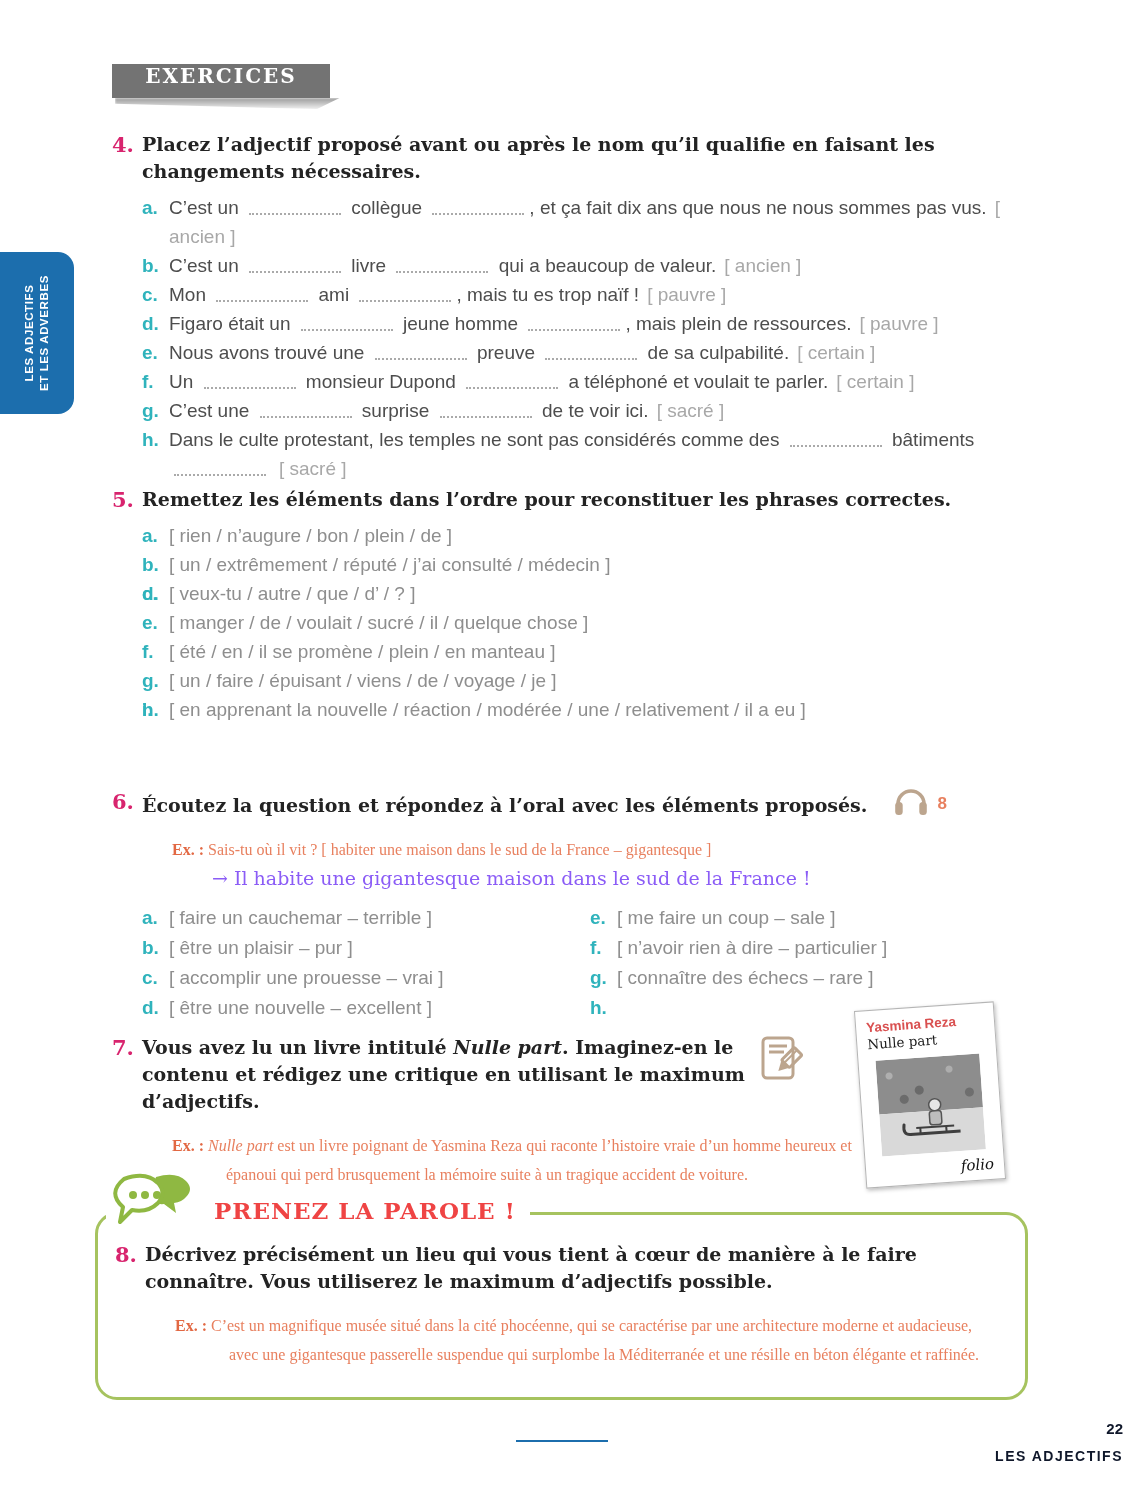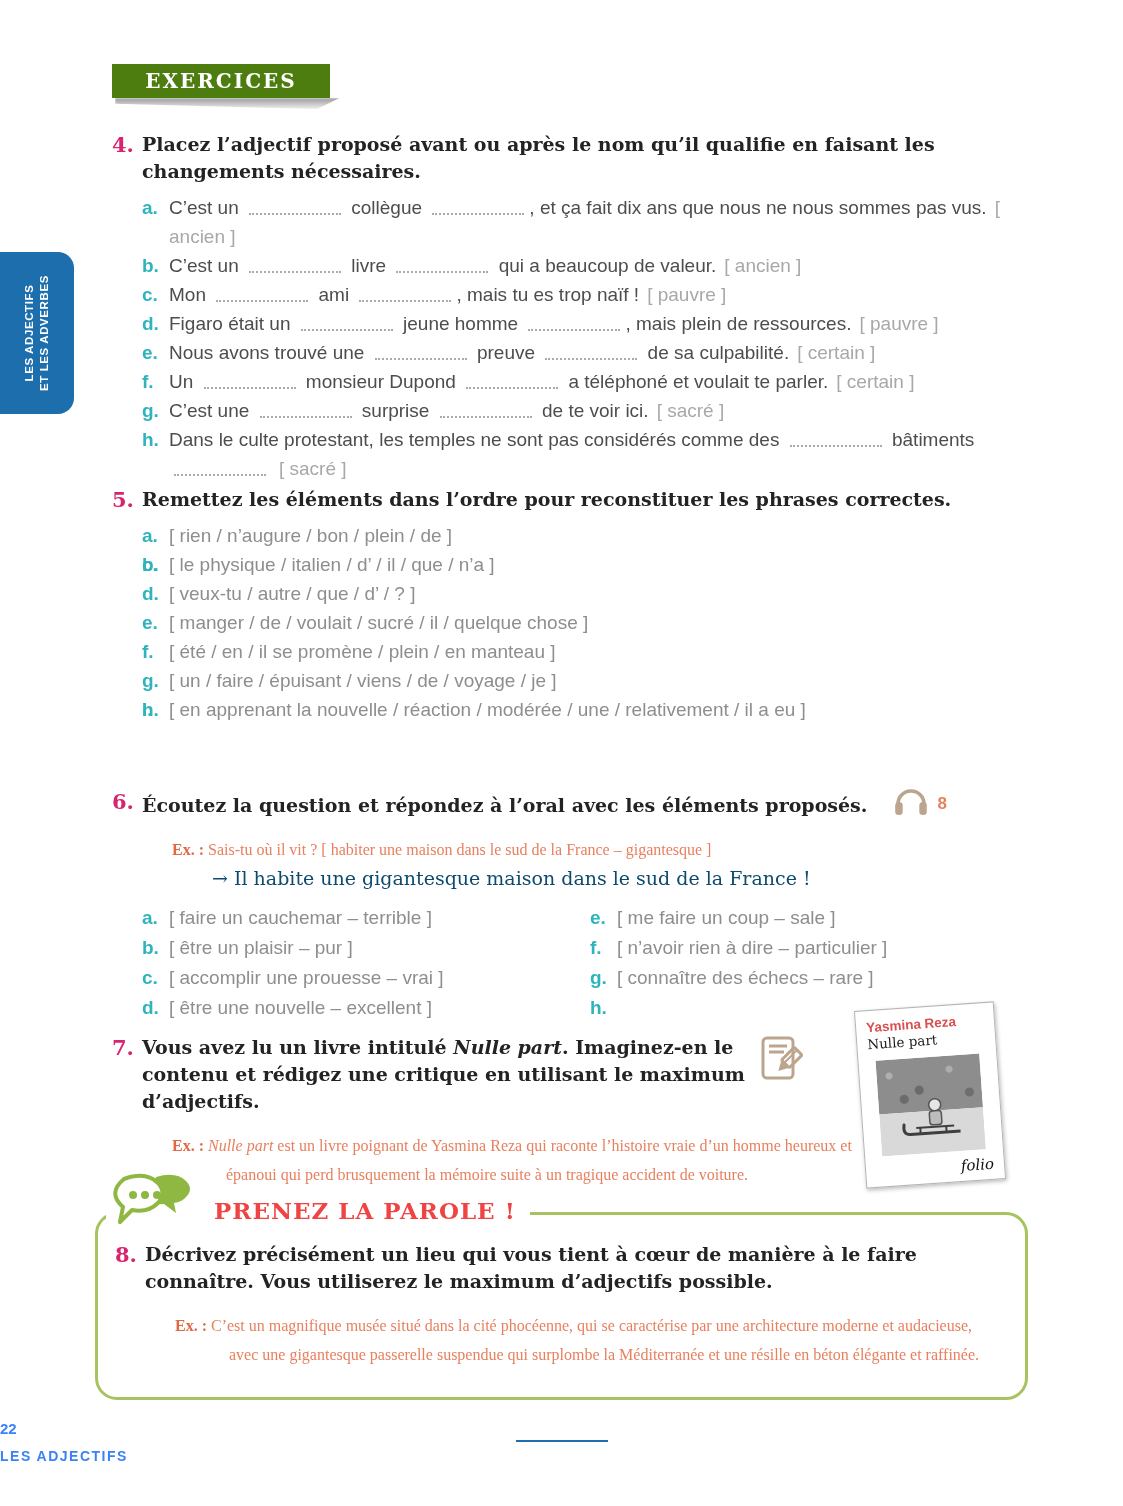--- a/index.html
+++ b/index.html
@@ -6,22 +6,22 @@
   .page{position:relative;width:1123px;height:1506px;background:#ffffff;overflow:hidden;
         font-family:"Liberation Sans",sans-serif;}
 
   
   .side-tab{position:absolute;left:0;top:252px;width:74px;height:162px;background:#1C6EAD;
             border-radius:0 16px 16px 0;display:flex;align-items:center;justify-content:center;}
   .side-tab-text{transform:rotate(-90deg);white-space:nowrap;color:#fff;font-weight:bold;
                  font-size:11.5px;line-height:15px;letter-spacing:.6px;text-align:center;}
 
   
-  .banner{position:absolute;left:112px;top:64px;width:218px;height:34px;background:#4d7c0f;
-          display:flex;align-items:center;justify-content:center;}
+  .banner{position:absolute;left:112px;top:64px;width:218px;height:34px;background:#737373;
+          display:flex;align-items:flex-start;justify-content:center;}
   .banner span{color:#fff;font-family:"DejaVu Serif",serif;font-weight:bold;font-size:20px;letter-spacing:2px;}
   .banner::after{content:"";position:absolute;top:100%;left:3px;width:103%;height:13px;
           background:linear-gradient(to bottom,rgba(70,70,70,.55),rgba(255,255,255,0));
           clip-path:polygon(0 0,100% 0,90% 85%,0 45%);filter:blur(1px);}
 
   
   .ex{position:absolute;left:112px;width:916px;}
   .exhead{position:relative;padding-left:30px;}
   .exnum{position:absolute;left:0;top:0;color:#D8246E;font-family:"DejaVu Serif",serif;
          font-weight:bold;font-size:21px;line-height:27px;}
@@ -32,21 +32,21 @@
   .item .letter{position:absolute;left:0;top:0;color:#2FB3BC;font-weight:bold;}
   .item .ans{color:#a8a8a8;margin-left:8px;}
   .gray .item, .gray2 .item{color:#8e8e8e;}
   .blank{display:inline-block;width:92px;height:13px;margin:0 5px -1px 5px;
          border-bottom:2px dotted #aaaaaa;}
 
   
   .exline{font-family:Liberation Serif, serif;font-size:16px;line-height:29px;color:#E8805F;
           padding-left:84px;text-indent:-54px;margin-left:30px;margin-top:16px;}
   .exline .exlabel{font-weight:bold;color:#E26843;}
-  .exline2{font-family:"DejaVu Serif",serif;font-size:19px;line-height:29px;color:#0c4a6e;
+  .exline2{font-family:"DejaVu Serif",serif;font-size:19px;line-height:29px;color:#8b5cf6;
            margin-left:100px;margin-top:0;}
 
   
   .cols{display:flex;margin-top:10px;padding-left:30px;}
   .col-left{width:448px;flex:none;}
   .col-right{flex:1;}
   .cols .item{line-height:30px;}
 
   
   .audio{display:inline-flex;align-items:center;margin-left:26px;vertical-align:-6px;}
@@ -78,21 +78,21 @@
   .speak-box{position:absolute;left:95px;top:1212px;width:933px;height:188px;box-sizing:border-box;
              border:3px solid #A6C35F;border-radius:22px;}
   .speak-title{position:absolute;left:102px;top:-17px;background:#fff;padding:0 14px;
                color:#ef4444;font-family:"DejaVu Serif",serif;font-weight:bold;font-size:23px;
                letter-spacing:1px;line-height:26px;}
   .speak-icon{position:absolute;left:8px;top:-44px;background:#fff;padding:0 4px;}
   .speak-box .exhead{margin:26px 0 0 17px;}
   .speak-box .exline{margin-left:47px;max-width:760px;}
 
   
-  .footer{position:absolute;left:0;top:1420px;width:1123px;text-align:left;color:#3b82f6;}
+  .footer{position:absolute;left:0;top:1420px;width:1123px;text-align:right;color:#0f172a;}
   .page-num{font-weight:bold;font-size:15px;}
   .footer-rule{width:92px;height:2px;background:#1C6EAD;margin:3px auto 6px;}
   .footer-sec{font-weight:bold;font-size:14px;letter-spacing:1.5px;}
 </style>
 </head>
 <body>
 
 <div class="page">
 
   <div class="side-tab">
@@ -122,22 +122,22 @@
     </div>
   </section>
 
   <section class="ex" style="top:486px;">
     <div class="exhead">
       <span class="exnum">5.</span>
       <div class="extitle">Remettez les éléments dans l’ordre pour reconstituer les phrases correctes.</div>
     </div>
     <div class="items gray">
       <div class="item"><span class="letter">a.</span><span>[ rien / n’augure / bon / plein / de ]</span></div>
-      <div class="item"><span class="letter">b.</span></div>
-      <div class="item"><span class="letter">c.</span><span>[ le physique / italien / d’ / il / que / n’a ]</span></div>
+      <div class="item"><span class="letter">b.</span><span>[ un / extrêmement / réputé / j’ai consulté / médecin ]</span></div>
+      <div class="item"><span class="letter">c.</span></div>
       <div class="item"><span class="letter">d.</span><span>[ veux-tu / autre / que / d’ /  ? ]</span></div>
       <div class="item"><span class="letter">e.</span><span>[ manger / de / voulait / sucré / il / quelque chose ]</span></div>
       <div class="item"><span class="letter">f.</span><span>[ été / en / il se promène / plein / en manteau ]</span></div>
       <div class="item"><span class="letter">g.</span><span>[ un / faire / épuisant / viens / de / voyage / je ]</span></div>
       <div class="item"><span class="letter">h.</span></div>
       <div class="item"><span class="letter">i.</span><span>[ en apprenant la nouvelle / réaction / modérée / une / relativement / il a eu ]</span></div>
     </div>
   </section>
 
   <section class="ex" style="top:788px;">

